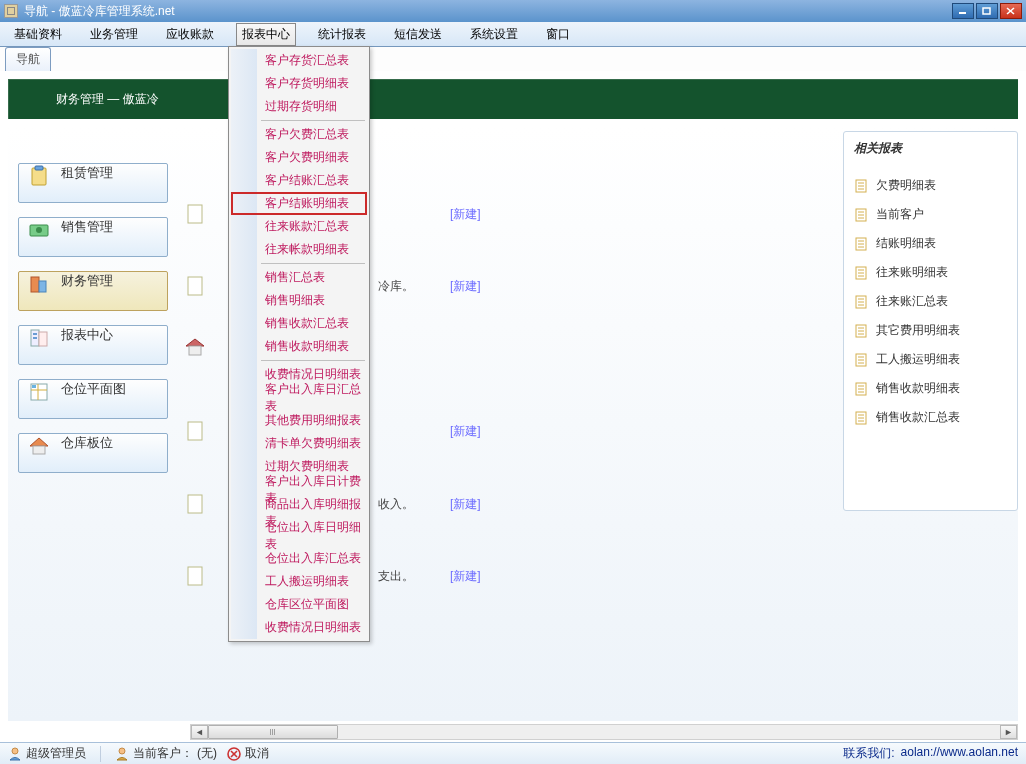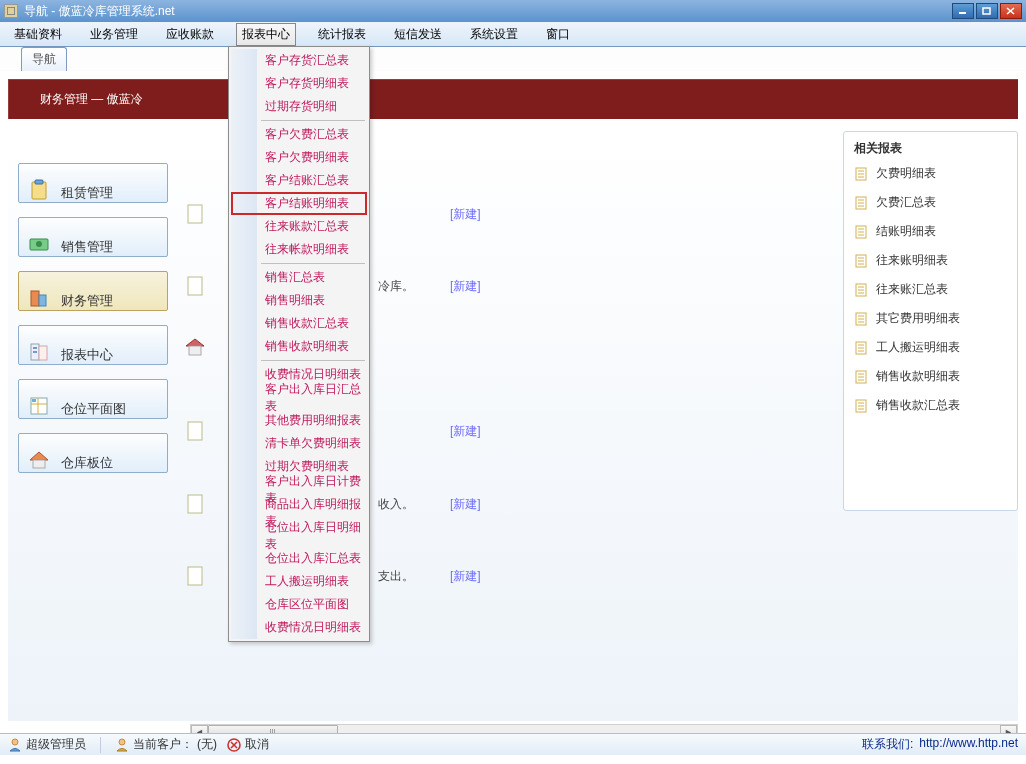--- a/index.html
+++ b/index.html
@@ -16,64 +16,64 @@
 
     
     .menubar { height: 24px; background: linear-gradient(#eef4fb, #d7e7f7); border-bottom: 1px solid #7698bd; display: flex; align-items: center; padding: 12px 8px; gap: 16px; position: relative; z-index: 10; }
     .menu-item { cursor: default; padding: 3px 6px; color: #000; }
     .menu-item.open { background: linear-gradient(#f8f8f8, #e8e8e8); border: 1px solid #888; padding: 2px 5px; }
 
     
     .outer { height: calc(764px - 22px - 24px - 22px); background: #fff; position: relative; }
 
     
-    .tabstrip { height: 24px; display: flex; align-items: flex-end; padding-left: 21px; background: #fdfdfd; }
+    .tabstrip { height: 24px; display: flex; align-items: flex-end; padding-left: 5px; background: #fdfdfd; }
     .tab { border: 1px solid #7d9cc0; border-bottom: none; padding: 3px 10px; background: linear-gradient(#fff, #eaf1fb); border-top-left-radius: 3px; border-top-right-radius: 3px; font-size: 12px; color: #555; }
     .tab-border { border-top: 1px solid #7d9cc0; }
 
     
     .content { position: absolute; top: 24px; left: 0; right: 0; bottom: 0; overflow: hidden; background: #fff; }
-    .banner { margin: 8px 8px 0 8px; background: #7f1d1d; height: 40px; display: flex; align-items: center; padding-left: 32px; color: #fff; font-size: 15px; font-weight: 500; box-shadow: inset 1px 1px 0 rgba(255,255,255,0.15); }
+    .banner { margin: 8px 8px 0 8px; background: #14532d; height: 40px; display: flex; align-items: center; padding-left: 48px; color: #fff; font-size: 15px; font-weight: 500; box-shadow: inset 1px 1px 0 rgba(255,255,255,0.15); }
 
     .main-area { position: absolute; left: 8px; right: 8px; top: 56px; bottom: 22px; display: flex; background: linear-gradient(#fff, #edf3f9); }
 
     .sidebar { width: 170px; display: flex; flex-direction: column; gap: 14px; padding: 36px 10px 0 10px; background: transparent; }
-    .nav-btn { height: 40px; border: 1px solid #8faecb; background: linear-gradient(#fefefe, #e1eefa); border-radius: 2px; display: flex; align-items: flex-end; gap: 10px; padding-left: 8px; cursor: pointer; }
+    .nav-btn { height: 40px; border: 1px solid #8faecb; background: linear-gradient(#fefefe, #e1eefa); border-radius: 2px; display: flex; align-items: flex-start; gap: 10px; padding-left: 8px; cursor: pointer; }
     .nav-btn.active { background: linear-gradient(#f6f2de, #efe7bb); border-color: #bda25e; }
     .nav-icon { width: 24px; height: 24px; display: flex; align-items: center; justify-content: center; }
     .nav-label { font-size: 13px; color: #333; font-weight: 500; }
 
     .center { flex: 1; position: relative; padding-top: 30px; }
     .center-row { position: absolute; left: 4px; display: flex; align-items: center; gap: 8px; color: #333; }
     .center-row .row-icon { width: 28px; height: 28px; display: flex; align-items: center; justify-content: center; }
     .center-row .row-text { color: #444; }
     .center-row .row-new { color: #6c6cff; margin-left: 28px; }
 
     .right-panel { width: 175px; border: 1px solid #c8d7e6; border-radius: 3px; padding: 8px 10px; margin-top: 4px; background: #fff; height: 380px; }
-    .right-header { font-weight: bold; color: #333; margin-bottom: 8px; }
+    .right-header { font-weight: bold; color: #333; margin-bottom: 20px; font-style: italic; }
     .right-list { display: flex; flex-direction: column; gap: 12px; }
     .right-item { display: flex; align-items: center; gap: 8px; cursor: pointer; color: #333; }
     .doc-icon { width: 14px; height: 14px; }
 
     
     .dropdown { position: absolute; top: 46px; left: 228px; width: 142px; background: #f4f4f4; border: 1px solid #8c8c8c; box-shadow: 2px 2px 4px rgba(0,0,0,0.2); z-index: 100; padding: 2px; }
     .dropdown .strip { position: absolute; left: 2px; top: 2px; bottom: 2px; width: 26px; background: linear-gradient(90deg, #ecf1f7, #dce7f4); }
     .dd-item { position: relative; height: 23px; display: flex; align-items: center; padding-left: 34px; cursor: default; color: #be185d; }
     .dd-item.highlighted { border: 2px solid #cc2a2a; height: 23px; padding-left: 32px; }
     .dd-sep { height: 1px; background: #c0c0c0; margin: 2px 2px 2px 30px; position: relative; }
 
     
     .hscroll { position: absolute; left: 190px; right: 8px; bottom: 3px; height: 16px; background: #efefef; border: 1px solid #d0d0d0; display: flex; align-items: center; }
     .hscroll .arrow { width: 17px; height: 14px; background: linear-gradient(#f8f8f8, #e0e0e0); border: 1px solid #b8b8b8; display: flex; align-items: center; justify-content: center; font-size: 9px; color: #555; }
     .hscroll .track { flex: 1; position: relative; height: 14px; }
     .hscroll .thumb { position: absolute; left: 0; width: 130px; height: 14px; background: linear-gradient(#f4f4f4, #dcdcdc); border: 1px solid #b0b0b0; border-radius: 1px; }
     .hscroll .thumb::after { content: ''; position: absolute; left: 50%; top: 3px; width: 6px; height: 6px; transform: translateX(-50%); background: repeating-linear-gradient(90deg, #a0a0a0 0 1px, transparent 1px 2px); }
 
     
-    .statusbar { position: absolute; left: 0; right: 0; bottom: 9px; height: 22px; background: linear-gradient(#f6fafd, #e1ecf7); border-top: 1px solid #a8c0da; display: flex; align-items: center; padding: 0 8px; gap: 10px; }
+    .statusbar { position: absolute; left: 0; right: 0; bottom: 0; height: 22px; background: linear-gradient(#f6fafd, #e1ecf7); border-top: 1px solid #a8c0da; display: flex; align-items: center; padding: 0 8px; gap: 10px; }
     .statusbar .sep { width: 1px; height: 16px; background: #c0cedf; margin: 0 4px; }
     .statusbar .status-item { display: flex; align-items: center; gap: 4px; color: #333; }
     .statusbar .right { margin-left: auto; color: #0a2a8a; display: flex; gap: 6px; }
     .user-icon-svg, .usr2-svg, .cancel-svg { display: inline-block; }
 
     svg { display: block; }
   </style>
 </head>
 <body>
 
@@ -254,21 +254,21 @@
               </svg>
               <span>欠费明细表</span>
             </div>
             <div class="right-item">
               <svg class="doc-icon" width="14" height="14">
                 <rect x="2" y="1" width="10" height="12" fill="#fff" stroke="#d4b050"></rect>
                 <line x1="4" y1="4" x2="10" y2="4" stroke="#d4b050"></line>
                 <line x1="4" y1="7" x2="10" y2="7" stroke="#d4b050"></line>
                 <line x1="4" y1="10" x2="10" y2="10" stroke="#d4b050"></line>
               </svg>
-              <span>欠费汇总表</span>
+              <span>当前客户</span>
             </div>
             <div class="right-item">
               <svg class="doc-icon" width="14" height="14">
                 <rect x="2" y="1" width="10" height="12" fill="#fff" stroke="#d4b050"></rect>
                 <line x1="4" y1="4" x2="10" y2="4" stroke="#d4b050"></line>
                 <line x1="4" y1="7" x2="10" y2="7" stroke="#d4b050"></line>
                 <line x1="4" y1="10" x2="10" y2="10" stroke="#d4b050"></line>
               </svg>
               <span>结账明细表</span>
             </div>
@@ -394,15 +394,15 @@
   <div class="status-item">
     <svg class="cancel-svg" width="14" height="14">
         <circle cx="7" cy="7" r="6" fill="none" stroke="#cc3333" stroke-width="1.6"></circle>
         <line x1="4" y1="4" x2="10" y2="10" stroke="#cc3333" stroke-width="1.6"></line>
         <line x1="10" y1="4" x2="4" y2="10" stroke="#cc3333" stroke-width="1.6"></line>
       </svg>
     <span>取消</span>
   </div>
   <div class="right">
     <span>联系我们:</span>
-    <a>http://www.http.net</a>
+    <a>aolan://www.aolan.net</a>
   </div>
 </div>
 
 </body></html>

